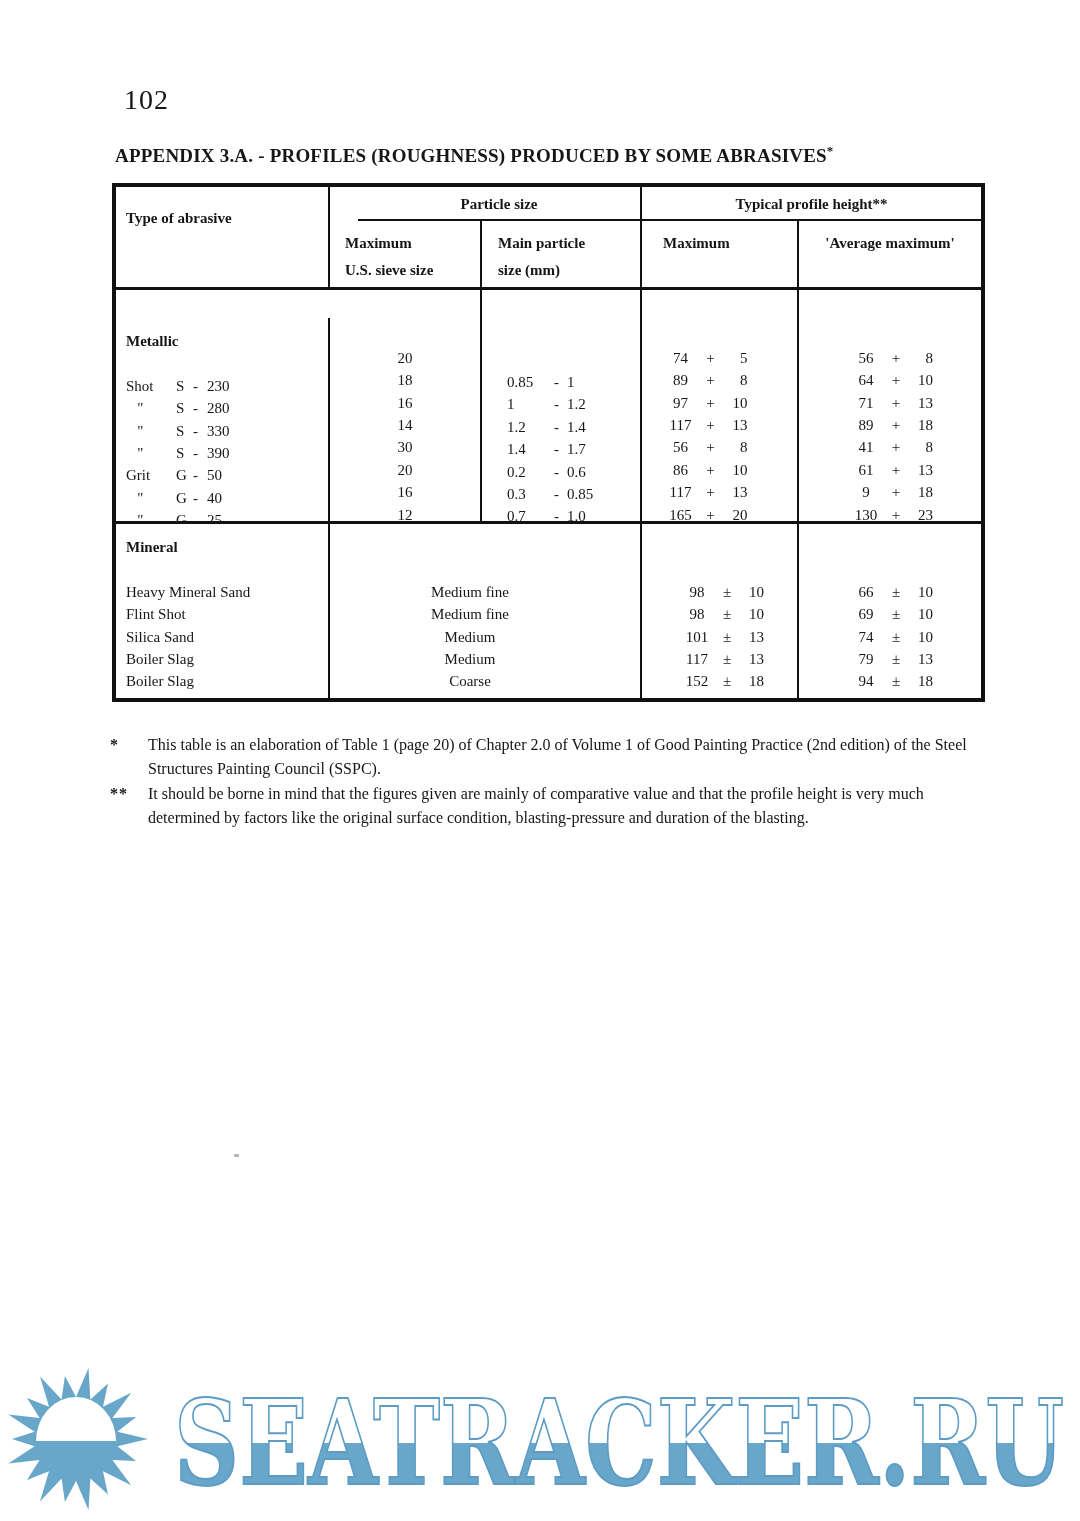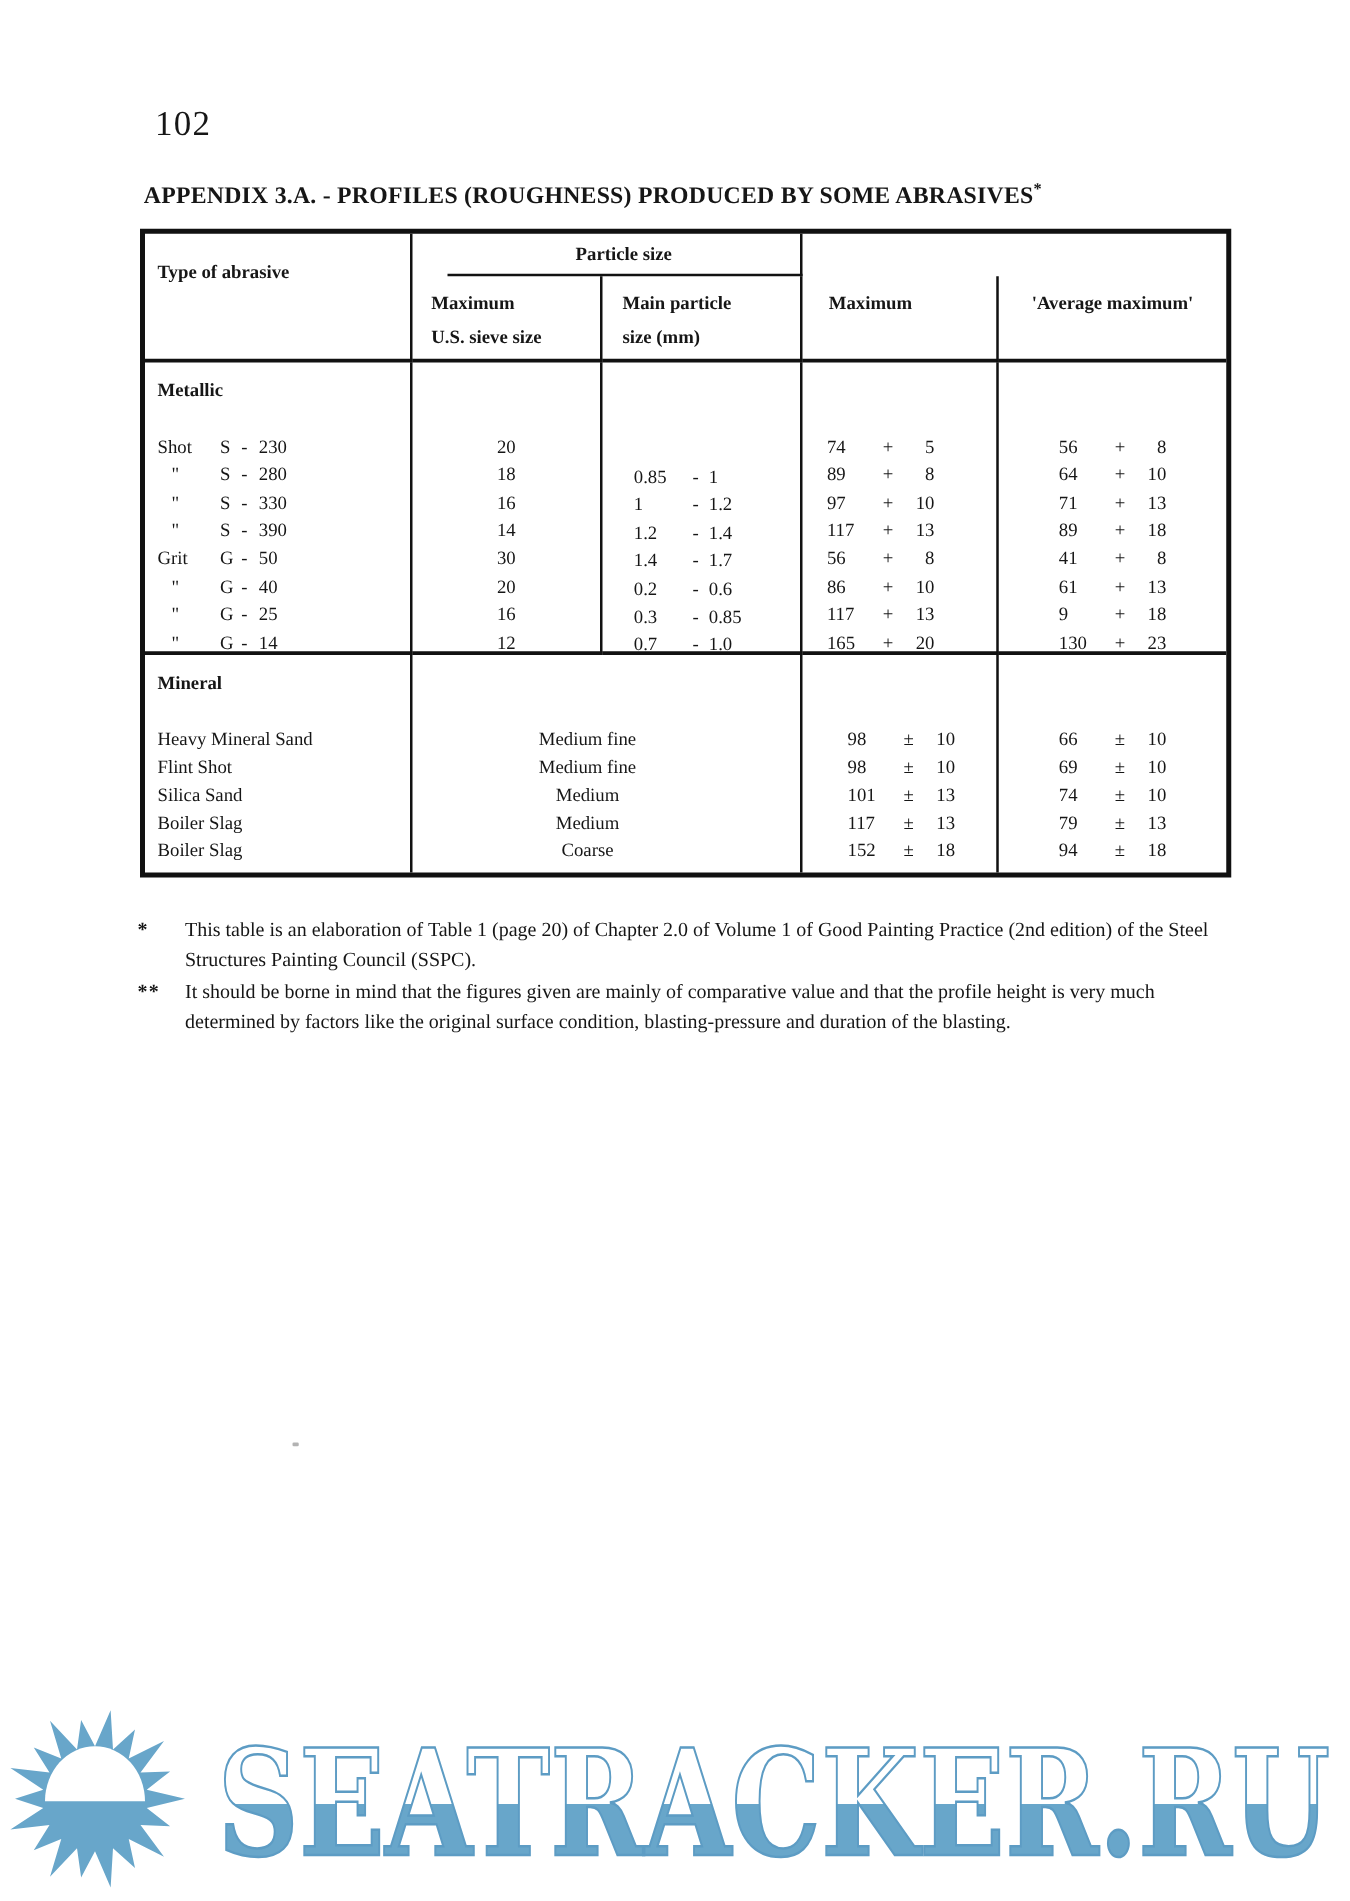--- a/index.html
+++ b/index.html
@@ -34,21 +34,21 @@
   .cell-abrasive{grid-area:1/1/3/2;padding:20px 6px 0 10px;font-weight:bold;}
   .cell-particle-group{grid-area:1/2/2/4;text-align:center;padding-top:6px;font-weight:bold;margin-left:28px;}
   .cell-profile-group{grid-area:1/4/2/6;text-align:center;padding-top:6px;font-weight:bold;}
   .subhead{font-weight:bold;padding-top:9px;line-height:27px;}
   .cell-sieve-head{grid-area:2/2/3/3;padding-left:15px;}
   .cell-main-head{grid-area:2/3/3/4;padding-left:16px;}
   .cell-max-head{grid-area:2/4/3/5;padding-left:21px;}
   .cell-avg-head{grid-area:2/5/3/6;text-align:center;}
 
   
-  .met-c1{grid-area:3/1/4/2;padding:12px 0 0 10px;}
+  .met-c1{grid-area:3/1/4/2;padding:12px 0 0 10px;margin-top:28px;}
   .met-c2{grid-area:3/2/4/3;padding-top:56.8px;text-align:center;}
   .met-c3{grid-area:3/3/4/4;padding:81px 0 0 25px;}
   .met-c4{grid-area:3/4/4/5;padding:56.8px 30px 0 0;text-align:center;}
   .met-c5{grid-area:3/5/4/6;padding-top:56.8px;text-align:center;}
 
   
   .min-c1{grid-area:4/1/5/2;padding:12px 0 16px 10px;}
   .min-c23{grid-area:4/2/5/4;padding:56.8px 30px 0 0;text-align:center;}
   .min-c4{grid-area:4/4/5/5;padding:56.8px 30px 0 0;text-align:center;margin-left:33px;}
   .min-c5{grid-area:4/5/5/6;padding-top:56.8px;text-align:center;}
@@ -56,21 +56,21 @@
   .sect-label{font-weight:bold;height:22.4px;}
   .spacer{height:22.4px;}
   .ln{height:22.4px;white-space:nowrap;}
 
   .prefix{display:inline-block;width:50px;white-space:pre;}
   .cletter{display:inline-block;width:17px;}
   .cdash{display:inline-block;width:14px;}
   .smin{display:inline-block;width:47px;}
   .sdash{display:inline-block;width:13px;}
   .pmgrp{display:inline-block;white-space:nowrap;}
-  .n1{display:inline-block;width:38px;text-align:left;}
+  .n1{display:inline-block;width:38px;text-align:center;}
   .op{display:inline-block;width:22px;text-align:center;}
   .n2{display:inline-block;width:26px;text-align:right;}
 
   
   .footnotes{position:absolute;left:110px;top:733px;width:878px;font-size:16px;line-height:24px;}
   .footnote{display:flex;margin-bottom:1px;}
   .fn-marker{flex:0 0 38px;font-weight:bold;letter-spacing:1px;}
   .fn-text{flex:1;}
 
   .speck{position:absolute;left:234px;top:1154px;width:5px;height:3px;background:#8a8a8a;border-radius:1px;opacity:0.65;}
@@ -83,20 +83,21 @@
 <body>
 
 <div class="page-number">102</div>
 
 <h1 class="doc-title"><span>APPENDIX 3.A. - PROFILES (ROUGHNESS) PRODUCED BY SOME ABRASIVES</span><sup>*</sup></h1>
 
 <div class="abrasives-table">
 
   <div class="cell cell-abrasive br bb3">Type of abrasive</div>
   <div class="cell cell-particle-group br bb2">Particle size</div>
+  <div class="cell cell-profile-group bb2">Typical profile height**</div>
 
   <div class="cell cell-sieve-head subhead br bb3">
     <div>Maximum</div>
     <div>U.S. sieve size</div>
   </div>
   <div class="cell cell-main-head subhead br bb3">
     <div>Main particle</div>
     <div>size (mm)</div>
   </div>
   <div class="cell cell-max-head subhead br bb3">

